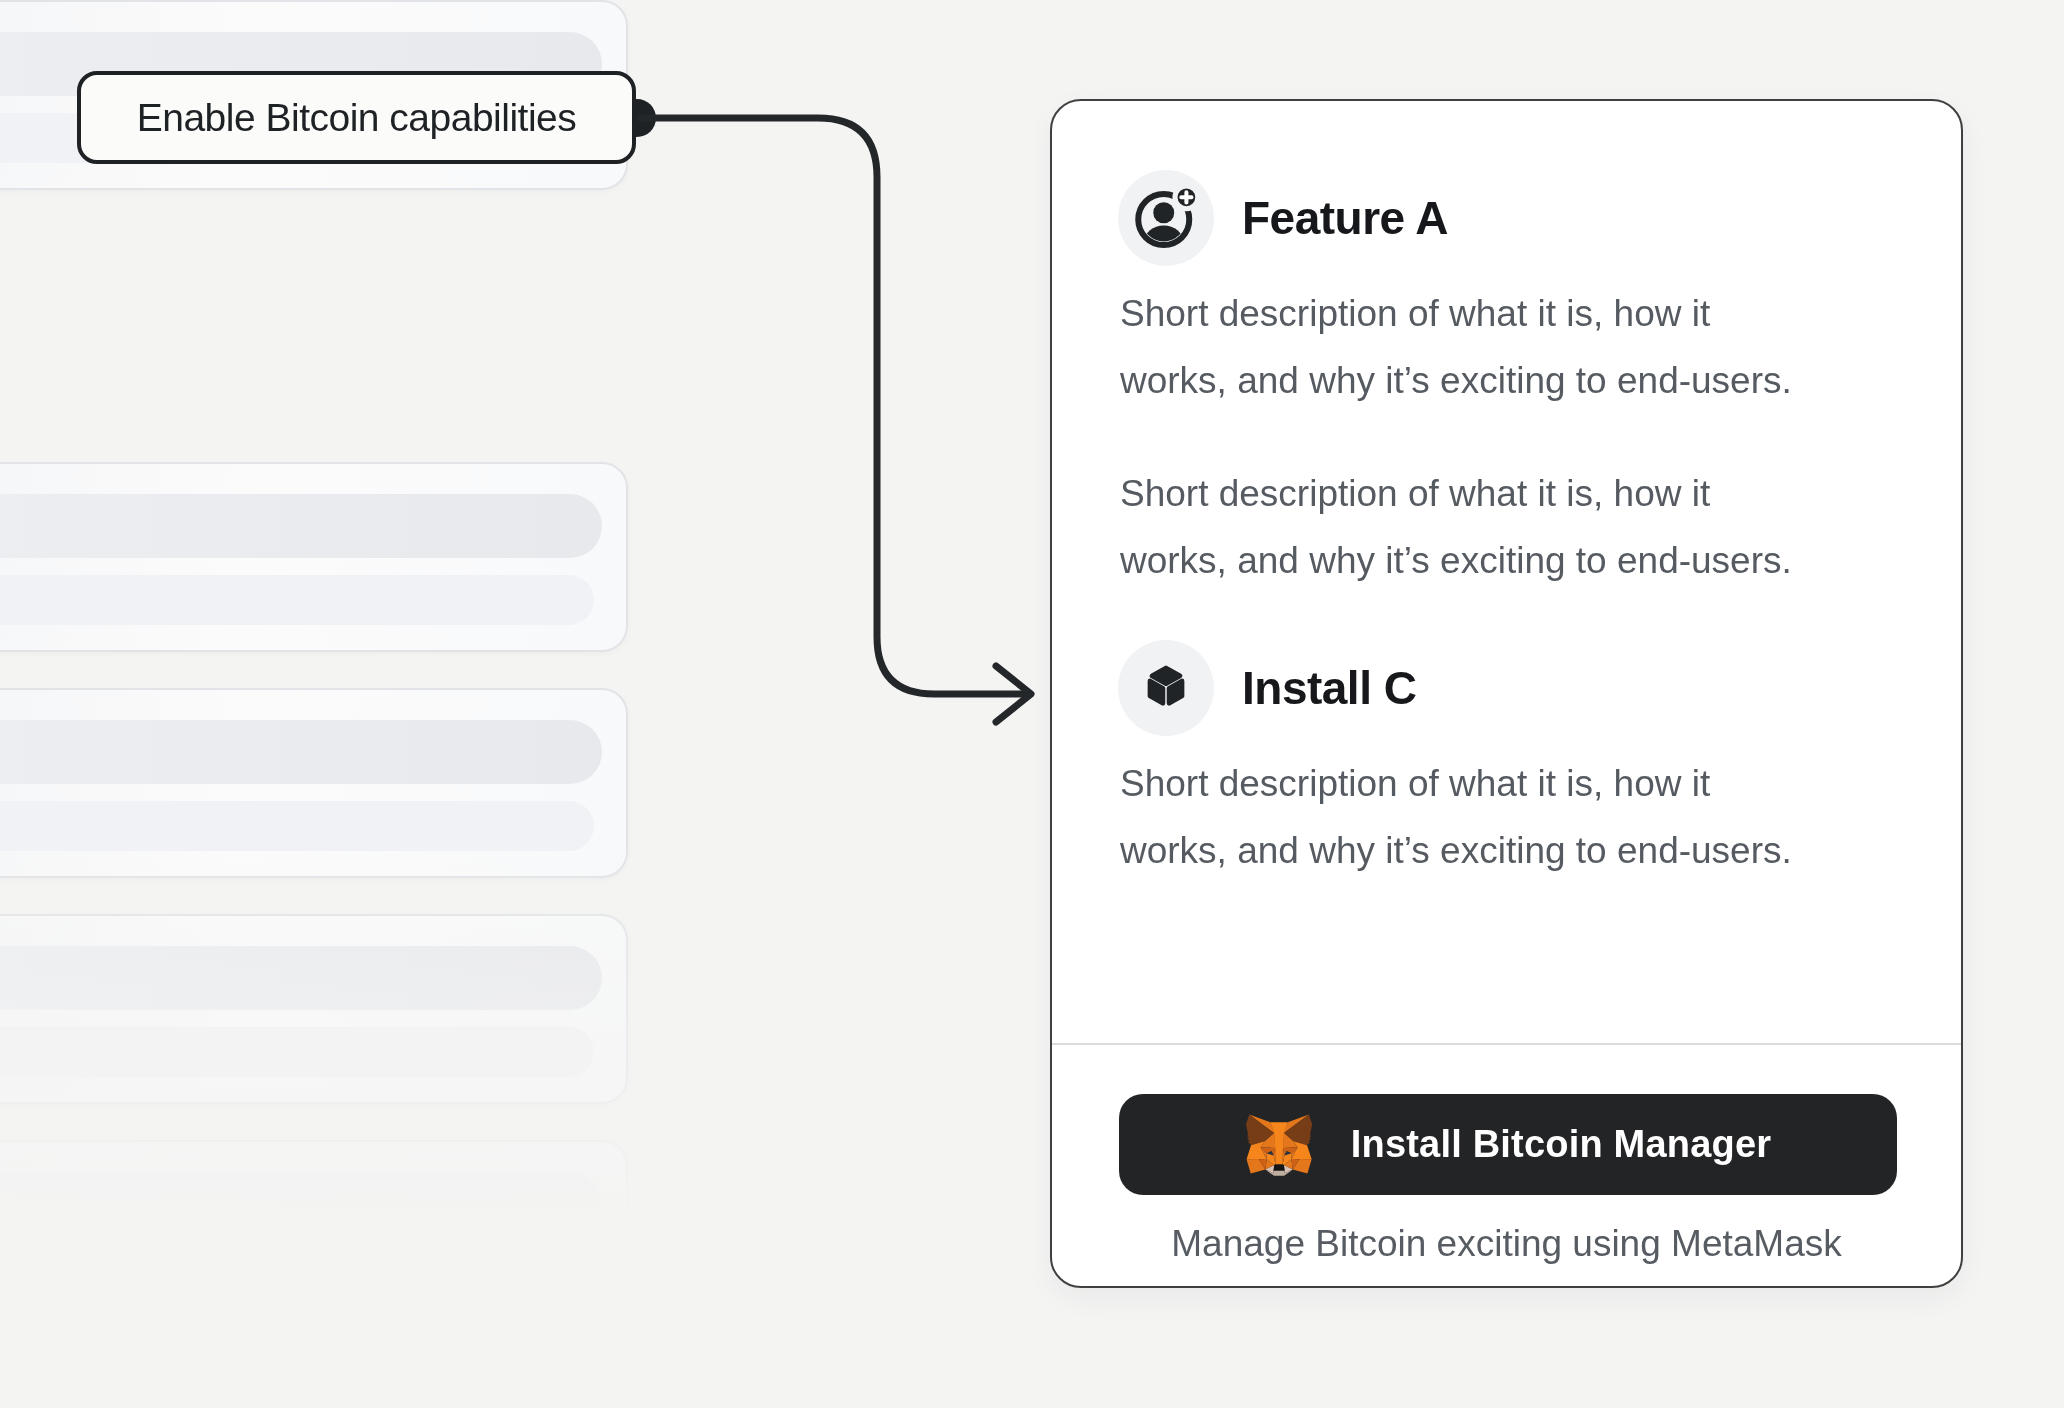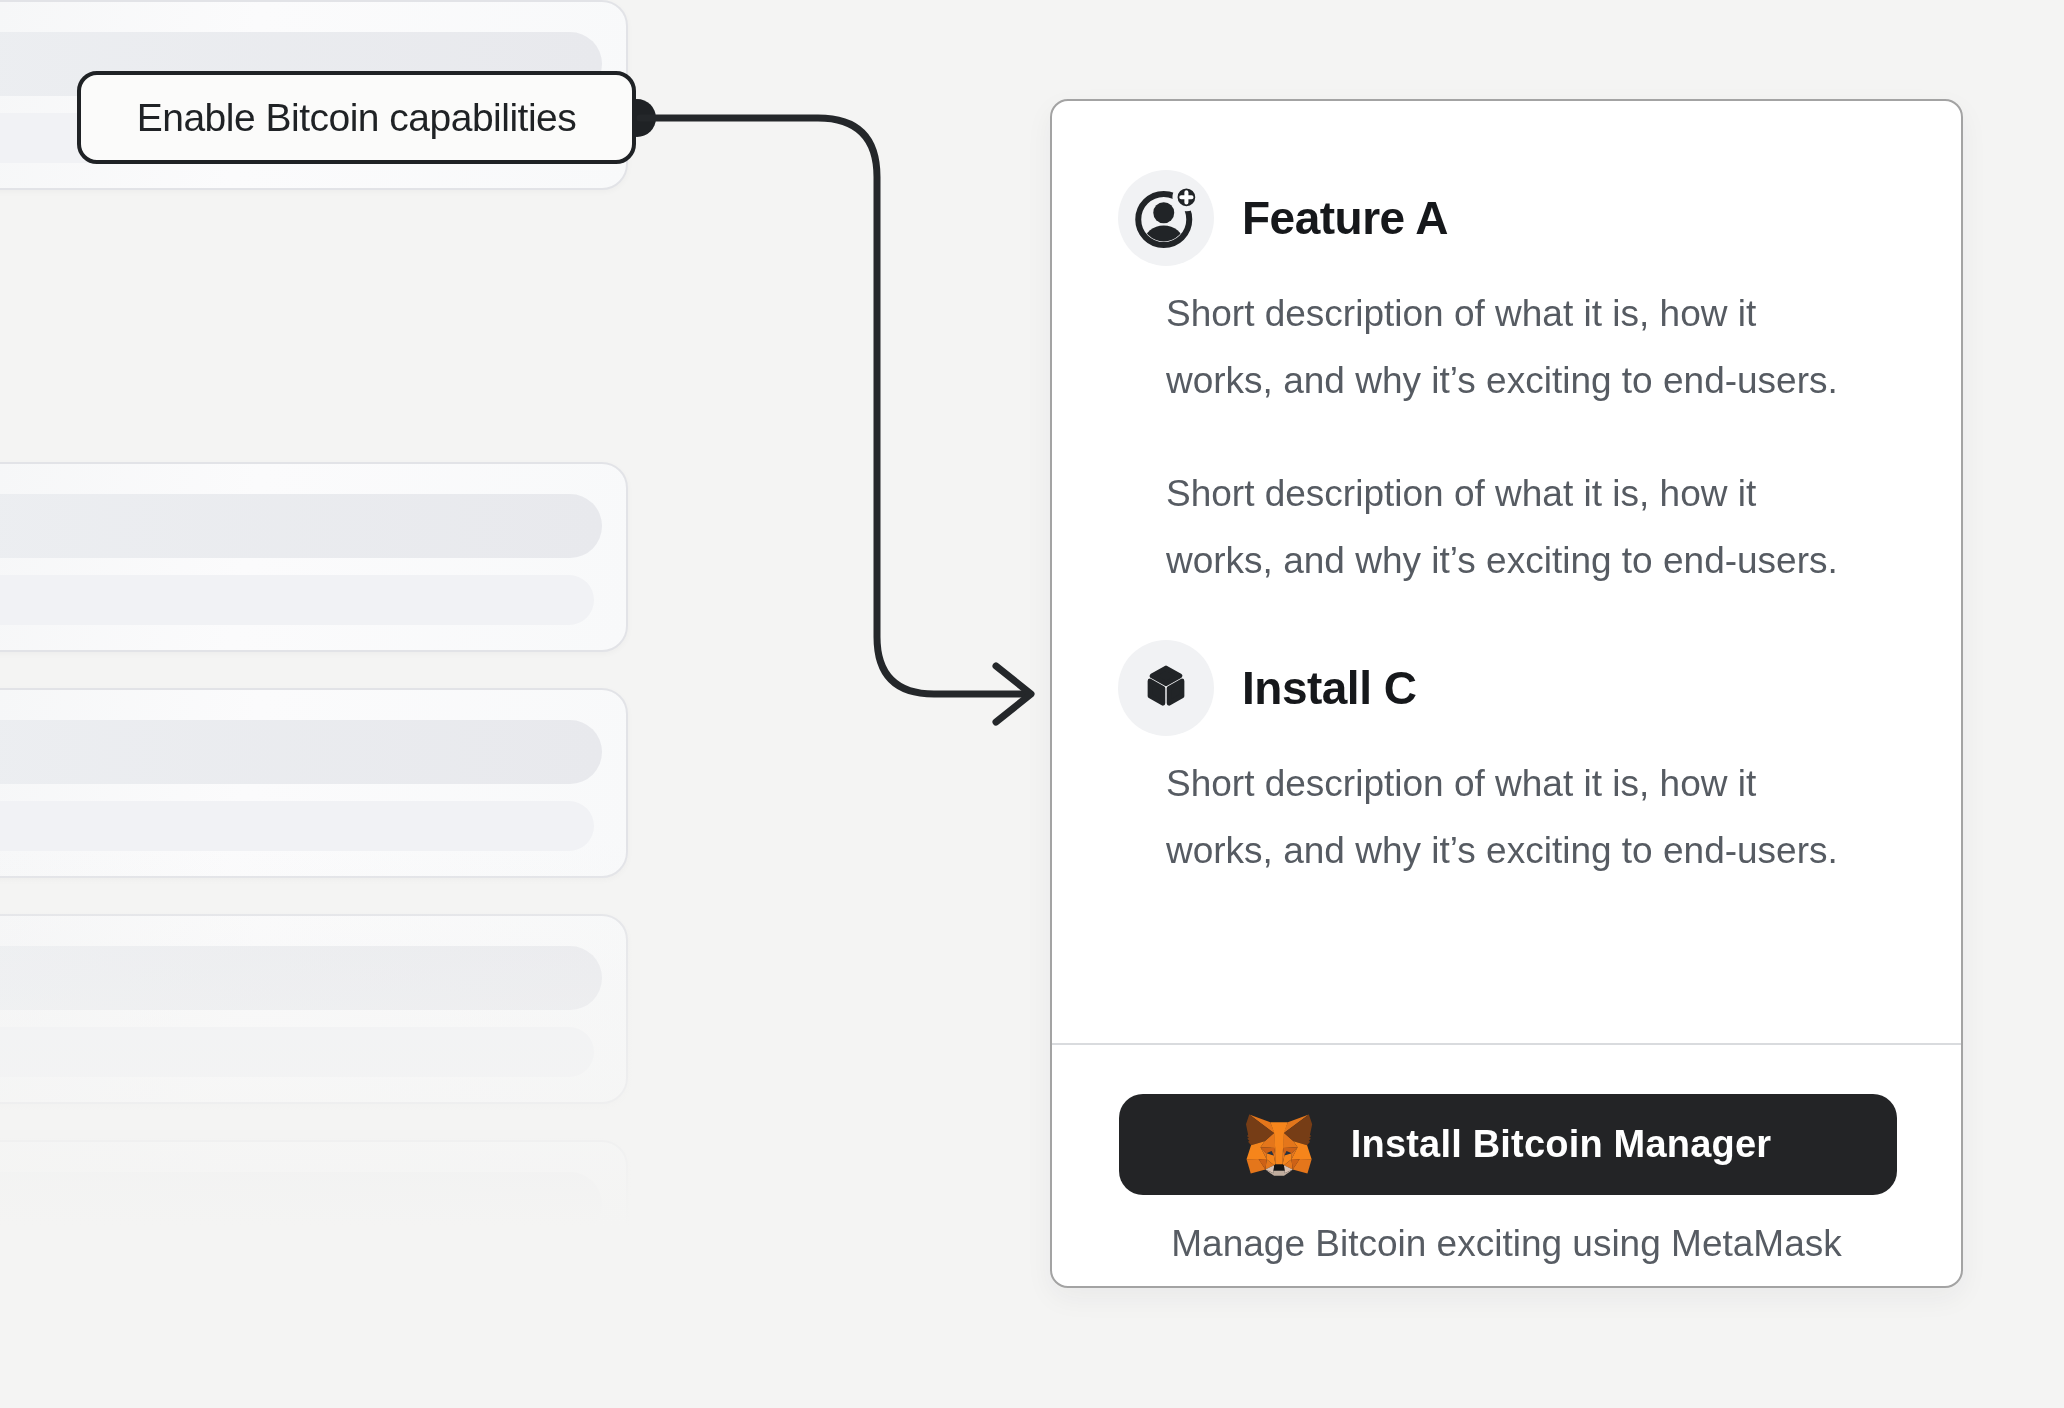--- a/index.html
+++ b/index.html
@@ -36,33 +36,33 @@
   .skeleton-bar.bar1{top:30px; height:64px; width:646px; background:linear-gradient(to right,#eceef1,#e8e9ed);}
   .skeleton-bar.bar2{top:111px; height:50px; width:638px; background:#f1f2f5;}
   .skeleton-fade{
     position:absolute; left:0; top:840px; width:720px; height:568px; z-index:2;
     background:linear-gradient(to bottom, rgba(244,244,243,0) 0%, #f4f4f3 68%);
     pointer-events:none;
   }
   
   .feature-card{
     position:absolute; left:1050px; top:99px; width:913px; height:1189px;
-    background:#ffffff; border:2px solid #a3a3a3; border-radius:18px;
+    background:#ffffff; border:2px solid #404040; border-radius:31px;
     box-shadow:0 10px 28px rgba(40,44,50,0.05);
     box-sizing:border-box; z-index:3;
   }
   .card-content{position:absolute; left:0; top:0; width:100%; padding:69px 66px 0 66px; box-sizing:border-box;}
   .feature-row{display:flex; align-items:center; gap:28px; height:96px;}
   .icon-circle{
     width:96px; height:96px; border-radius:50%; background:#f1f2f4; flex:0 0 auto;
     display:flex; align-items:center; justify-content:center;
   }
   .feature-title{font-size:46px; font-weight:700; color:#16181b; letter-spacing:-0.5px;}
   .feature-desc{margin:14px 0 46px 2px;}
-  .desc-line{font-size:37px; line-height:67px; color:#565b62; white-space:nowrap;margin-left:46px;}
+  .desc-line{font-size:37px; line-height:67px; color:#565b62; white-space:nowrap;}
   .card-divider{position:absolute; left:0; top:942px; width:100%; height:2px; background:#d9dbde;}
   .install-button{
     position:absolute; left:67px; top:993px; width:778px; height:101px;
     background:#232426; border:none; border-radius:24px; cursor:pointer;
     display:flex; align-items:center; justify-content:center; gap:38px;
   }
   .install-label{font-family:"Liberation Sans", sans-serif; font-size:38px; font-weight:700; color:#ffffff; letter-spacing:0.2px;}
   .button-caption{
     position:absolute; left:0; top:1122px; width:100%; text-align:center;
     font-size:37px; color:#575c63;

